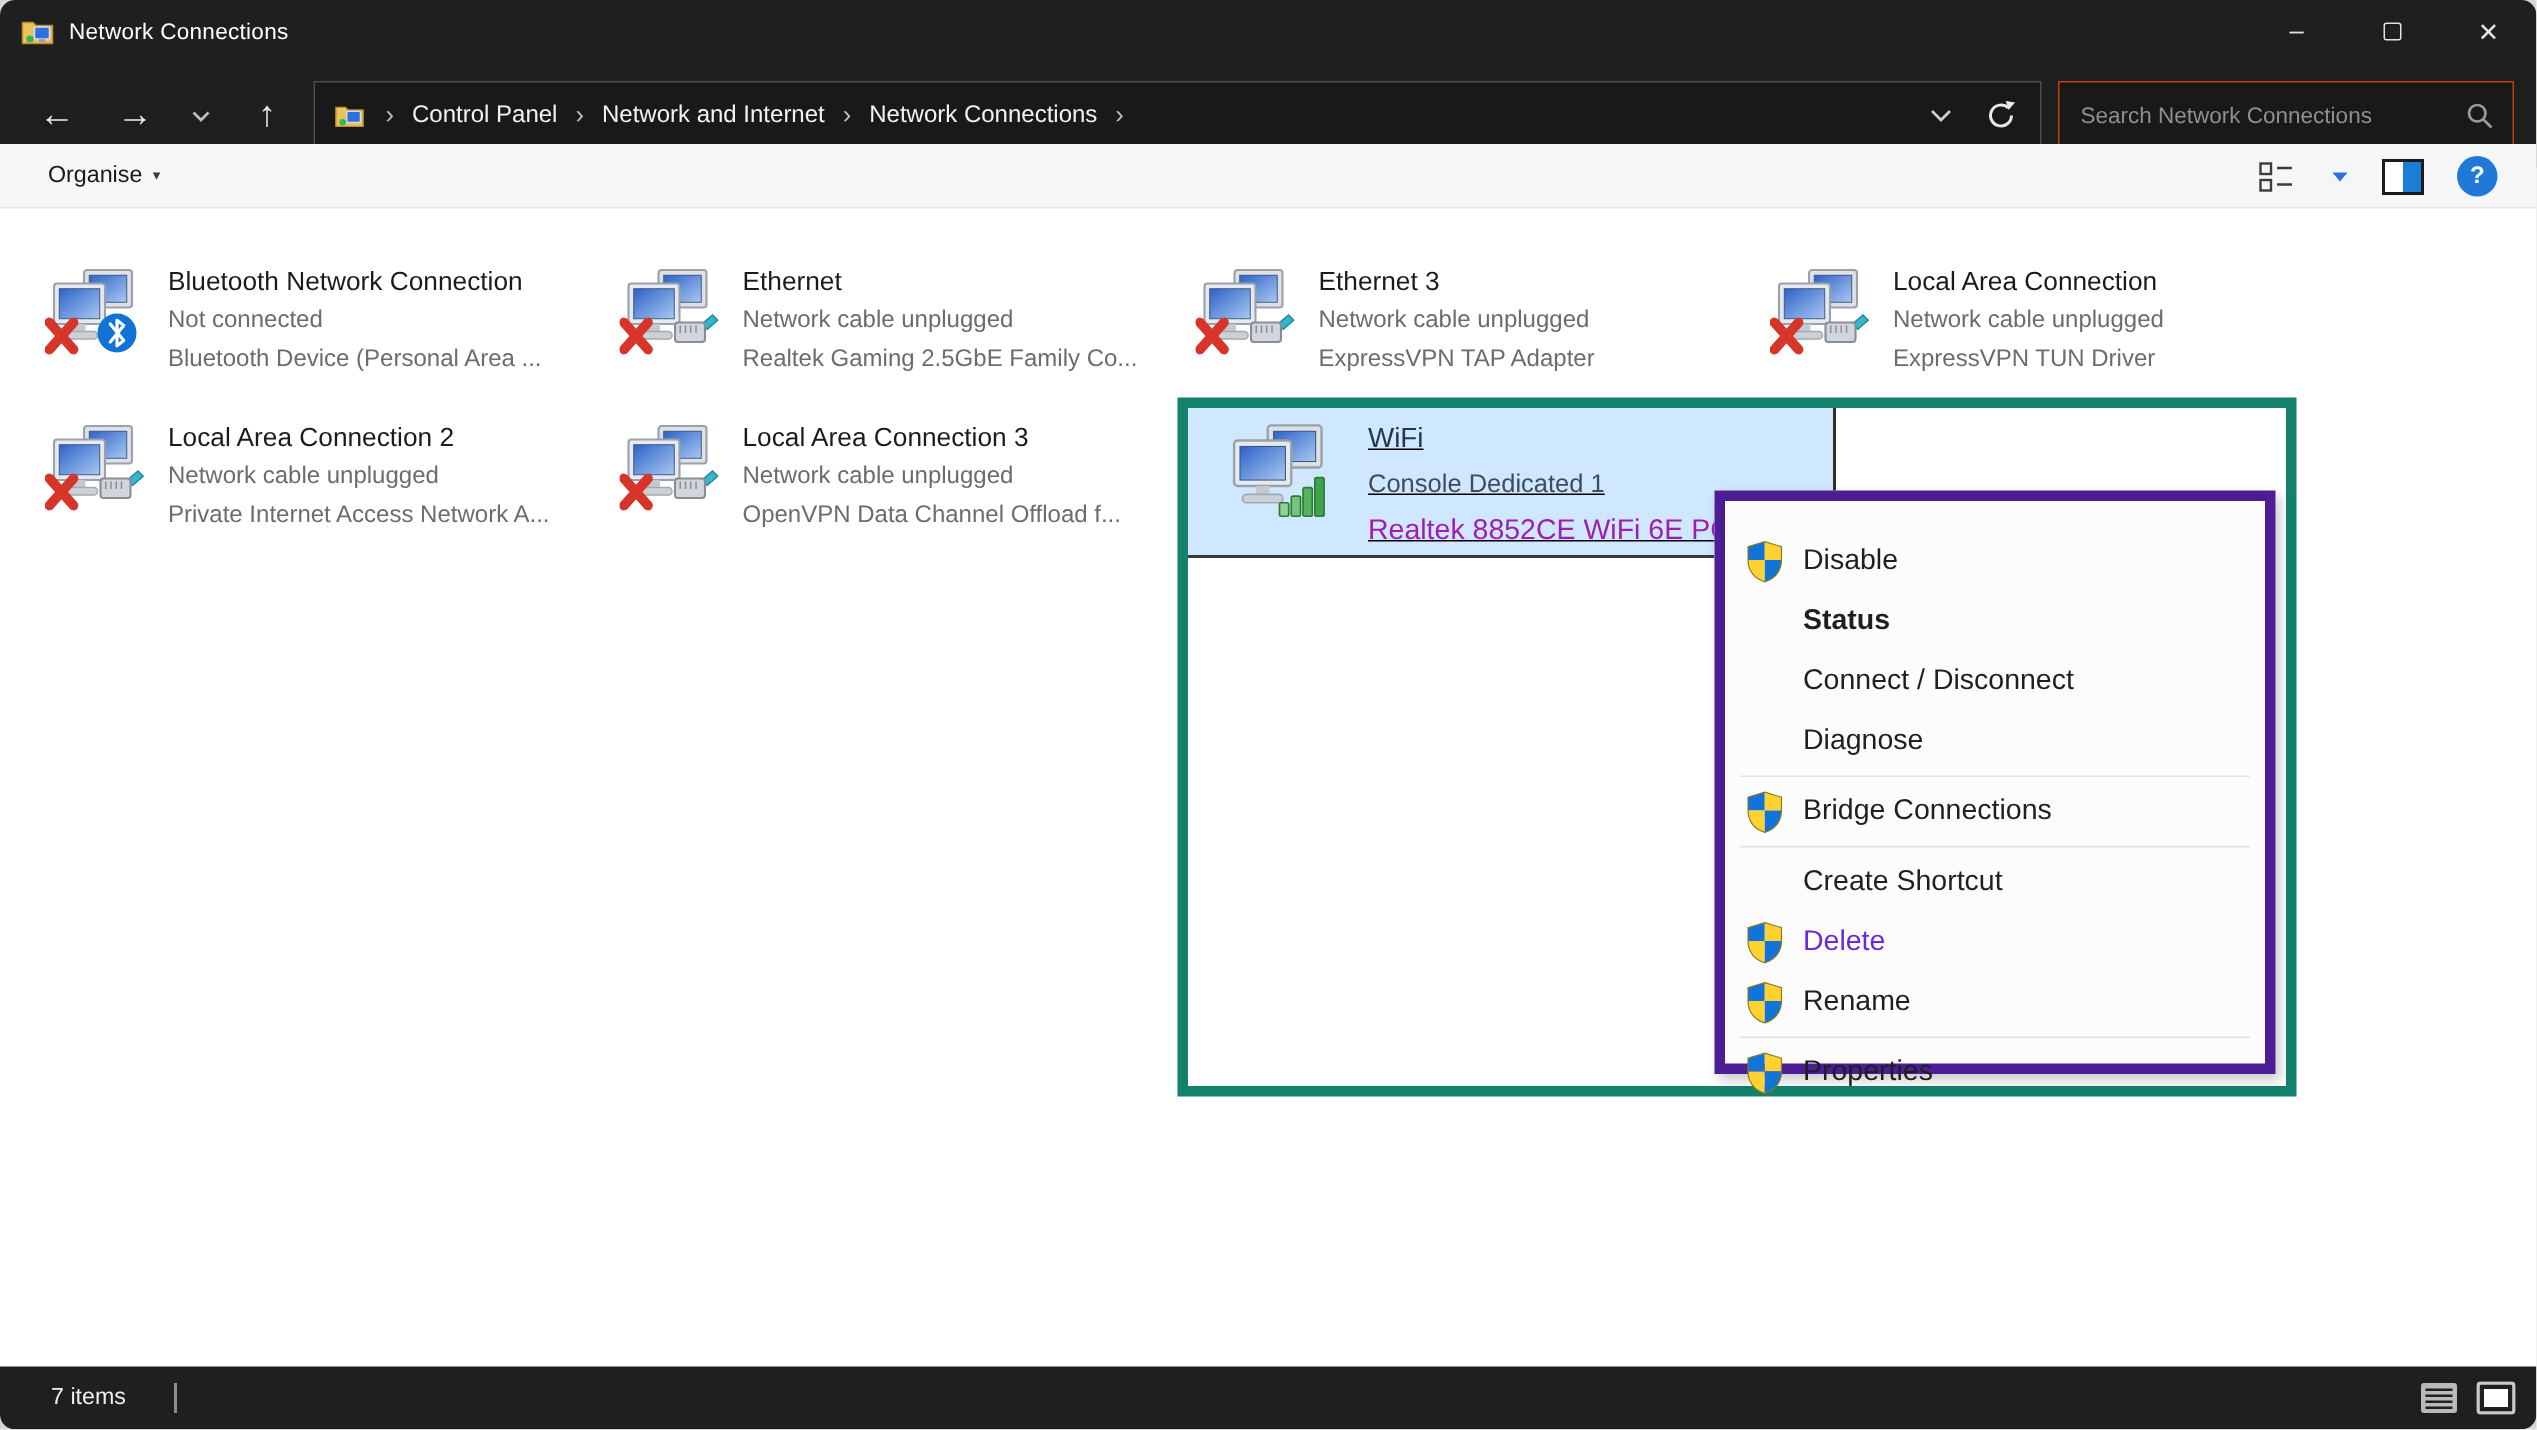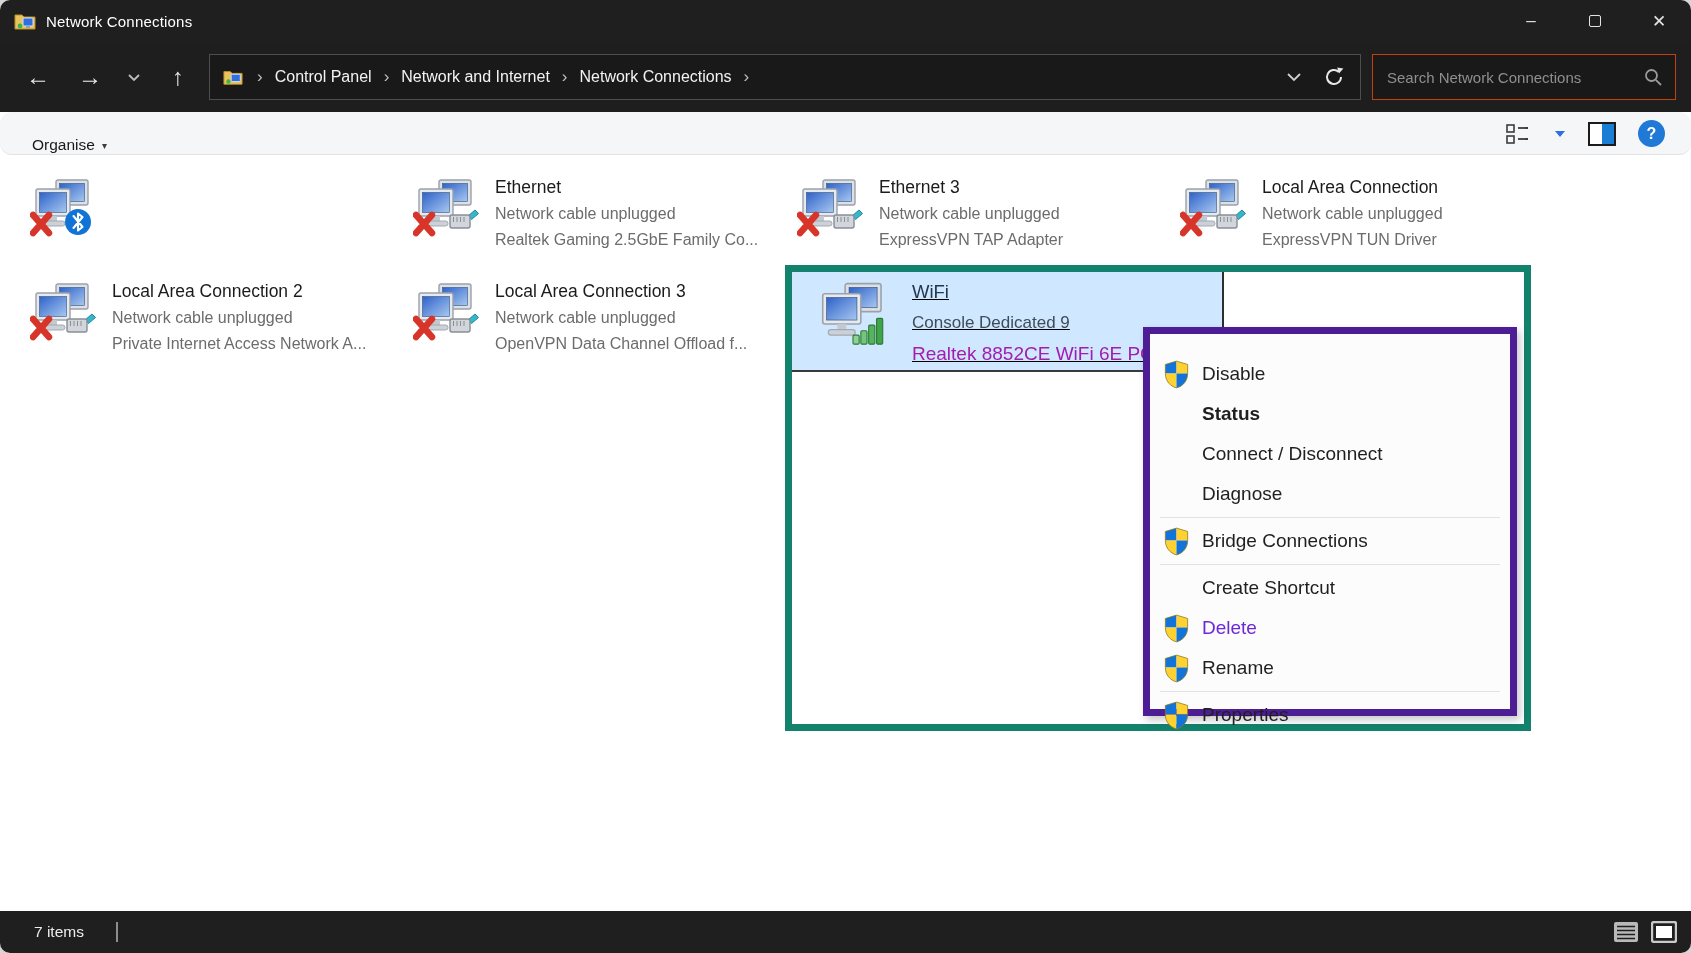--- a/index.html
+++ b/index.html
@@ -34,22 +34,22 @@
   .addr-right { display:flex; align-items:center; gap:20px; margin-right:14px; }
   .searchbox { position:absolute; left:1372px; top:12px; width:304px; height:46px;
                background:#191919; border:1px solid #c2410c; display:flex; align-items:center; }
   .searchbox input { flex:1; background:transparent; border:none; outline:none;
                      color:#cfcfcf; font-size:15px; padding-left:14px;
                      font-family:"Liberation Sans", sans-serif; }
   .searchbox input::placeholder { color:#8f8f8f; }
   .searchbox .mag { margin-right:12px; }
 
   
-  .toolbar { position:absolute; left:0; top:112px; width:100%; height:43px; background:#f5f6f7;
-             border-bottom:1px solid #e3e3e3; display:flex; align-items:flex-end;border-radius:12px; }
+  .toolbar { position:absolute; left:0; top:96px; width:100%; height:43px; background:#f5f6f7;
+             border-bottom:1px solid #e3e3e3; display:flex; align-items:center; }
   .organise { margin-left:32px; font-size:15.5px; color:#191919; display:flex; align-items:center; gap:7px; }
   .organise .caret { font-size:10px; color:#3c3c3c; }
   .toolbar-right { position:absolute; right:0; top:0; height:43px; display:flex; align-items:center; gap:22px; padding-right:26px; }
   .help-circle { width:27px; height:27px; border-radius:50%; background:#2079d6; color:#fff;
                  display:flex; align-items:center; justify-content:center; font-size:16px; font-weight:bold; }
 
   
   .content { position:absolute; left:0; top:155px; width:100%; height:756px; background:#ffffff; }
 
   .tile { position:absolute; width:372px; height:100px; display:flex; }
@@ -224,20 +224,25 @@
                   <line x1="51" y1="38" x2="51" y2="43"></line>
           </g>
         </g>
         <g class="badge">
           <rect x="33" y="47" width="5.5" height="8" rx="1" fill="#8fd197" stroke="#2c7a35" stroke-width="1"></rect>
           <rect x="40" y="43" width="5.5" height="12" rx="1" fill="#74c57e" stroke="#2c7a35" stroke-width="1"></rect>
           <rect x="47" y="38" width="5.5" height="17" rx="1" fill="#56b45f" stroke="#2c7a35" stroke-width="1"></rect>
           <rect x="54" y="32" width="5.5" height="23" rx="1" fill="#3fa44b" stroke="#2c7a35" stroke-width="1"></rect>
         </g>
       </svg>
+    </div>
+    <div class="tile-text">
+      <div class="t-name">Bluetooth Network Connection</div>
+      <div class="t-status">Not connected</div>
+      <div class="t-device">Bluetooth Device (Personal Area ...</div>
     </div>
   </div>
         <div class="tile" style="left: 413px; top: 17px;">
     <div class="tile-icon">
       <svg width="66" height="60" viewBox="0 0 66 58">
         <rect x="26" y="1" width="32" height="25" rx="2" fill="#dde1e6" stroke="#9aa1ab" stroke-width="1.4"></rect>
         <rect x="29.5" y="4.5" width="25" height="18" fill="url(#screenGrad)" stroke="#35527e" stroke-width="0.6"></rect>
         <rect x="6" y="10" width="34" height="27" rx="2" fill="#e6e9ed" stroke="#9aa1ab" stroke-width="1.4"></rect>
         <rect x="9.5" y="13.5" width="27" height="20" fill="url(#screenGrad)" stroke="#35527e" stroke-width="0.6"></rect>
         <rect x="19" y="37" width="8" height="5" fill="#c3c9d0"></rect>
@@ -449,21 +454,21 @@
           <g>
             <rect x="33" y="47" width="5.5" height="8" rx="1" fill="#8fd197" stroke="#2c7a35" stroke-width="1"></rect>
             <rect x="40" y="43" width="5.5" height="12" rx="1" fill="#74c57e" stroke="#2c7a35" stroke-width="1"></rect>
             <rect x="47" y="38" width="5.5" height="17" rx="1" fill="#56b45f" stroke="#2c7a35" stroke-width="1"></rect>
             <rect x="54" y="32" width="5.5" height="23" rx="1" fill="#3fa44b" stroke="#2c7a35" stroke-width="1"></rect>
           </g>
         </svg>
       </div>
       <div class="tile-text">
         <div class="t-name">WiFi</div>
-        <div class="t-status">Console Dedicated 9</div>
+        <div class="t-status">Console Dedicated 1</div>
         <div class="t-device">Realtek 8852CE WiFi 6E PCI</div>
       </div>
     </div>
     <div class="wifi-right-edge"></div>
     <div class="wifi-bottom-edge"></div>
 
     <div class="context-menu" id="context-menu">
         <div class="menu-item">
     <span class="mi-gutter">
       <svg width="27" height="29" viewBox="0 0 24 26">

